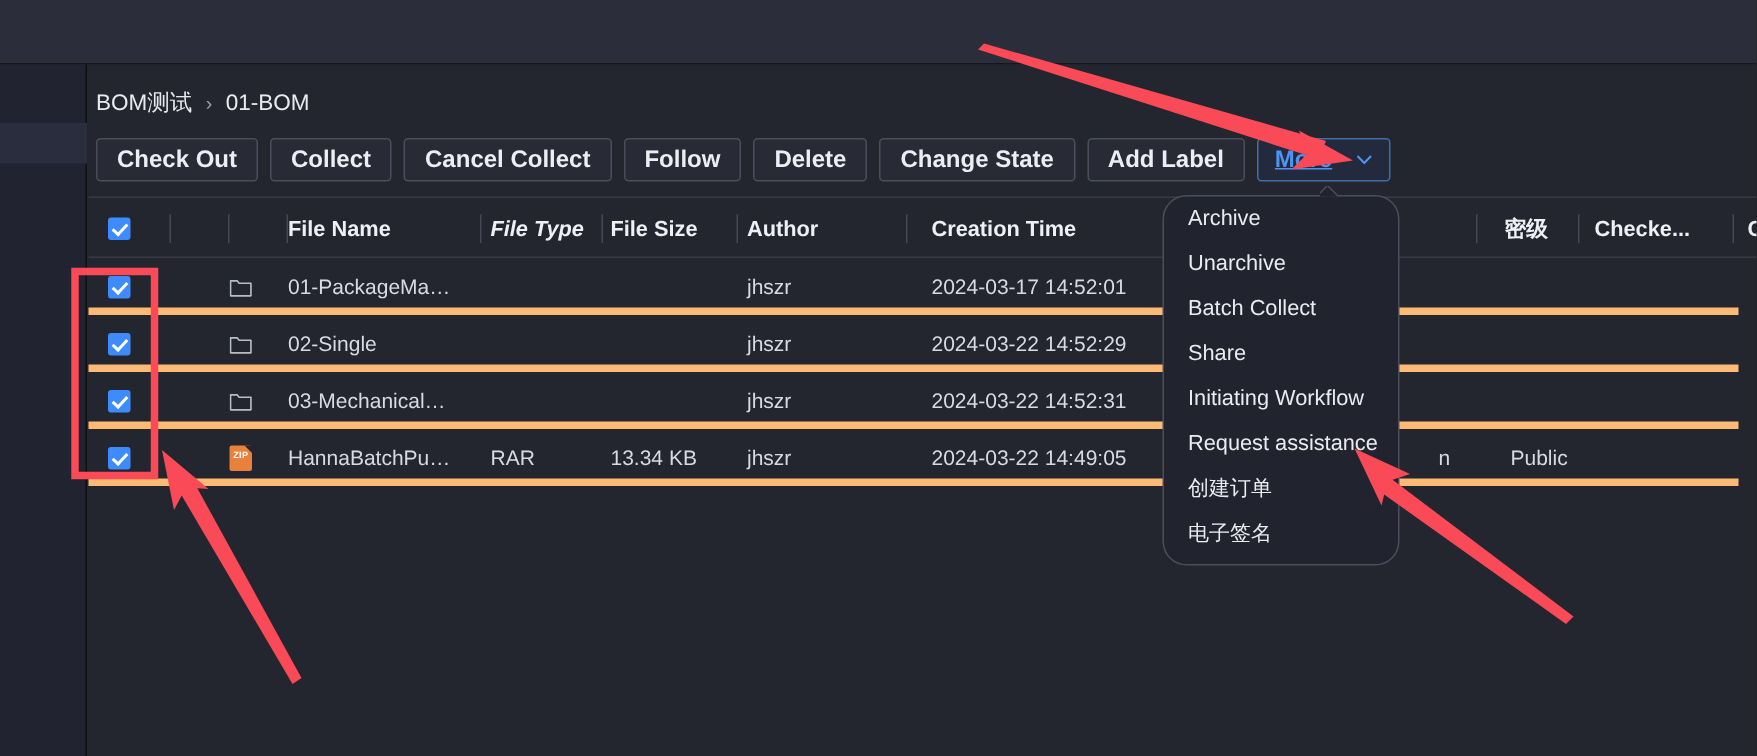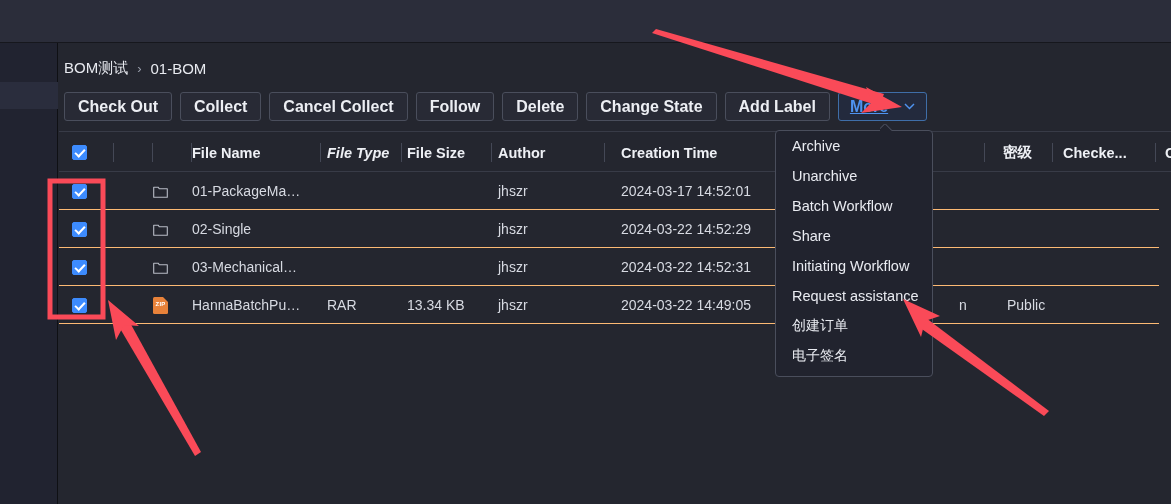--- a/index.html
+++ b/index.html
@@ -71,21 +71,21 @@
     position: absolute; top: 0; height: 41px;
     display: flex; align-items: center;
     color: #eef0f5; font-size: 14.5px; font-weight: bold;
     white-space: nowrap;
   }
   .vsep {
     position: absolute; top: 11px; width: 1px; height: 19px; background: #444856;
   }
   .trow {
     position: relative; height: 38px; width: 1100px;
-    border-bottom: 1px solid #fdba74;
+    border-bottom: 5px solid #fdba74;
   }
   .cell {
     position: absolute; top: 0; height: 38px;
     display: flex; align-items: center;
     color: #d7dae2; font-size: 14px; white-space: nowrap;
   }
 
   
   .cbx {
     width: 15px; height: 15px; border-radius: 2px;
@@ -117,21 +117,21 @@
     position: absolute; left: 0; right: 0; top: 4px;
     text-align: center; font-size: 6px; font-weight: bold;
     color: #fff; letter-spacing: .2px;
     font-family: "Liberation Sans", sans-serif;
   }
 
   
   .menu {
     position: absolute; left: 775px; top: 130px;
     width: 158px; height: 247px;
-    background: #21232e; border: 1px solid #4a4e5c; border-radius: 4px;
+    background: #21232e; border: 1px solid #4a4e5c; border-radius: 16px;
     z-index: 40;
   }
   .menu-caret {
     position: absolute; left: 104px; top: -7px;
     width: 12px; height: 7px; overflow: hidden;
   }
   .menu-caret::after {
     content: ""; position: absolute; left: 0; top: 1px;
     width: 9px; height: 9px; background: #21232e;
     border-left: 1px solid #4a4e5c; border-top: 1px solid #4a4e5c;
@@ -282,21 +282,21 @@
         <div class="cell" style="left:948px;">Public</div>
       </div>
 
     </div>
   </div>
 
   <div class="menu">
     <div class="menu-caret"></div>
     <div class="menu-item">Archive</div>
     <div class="menu-item">Unarchive</div>
-    <div class="menu-item">Batch Workflow</div>
+    <div class="menu-item">Batch Collect</div>
     <div class="menu-item">Share</div>
     <div class="menu-item">Initiating Workflow</div>
     <div class="menu-item">Request assistance</div>
     <div class="menu-item cjk">创建订单</div>
     <div class="menu-item cjk">电子签名</div>
   </div>
 
   <svg class="anno" viewBox="0 0 1171 504">
 
     <rect x="50" y="181" width="53" height="136" fill="none" stroke="#fa4a58" stroke-width="5"></rect>

